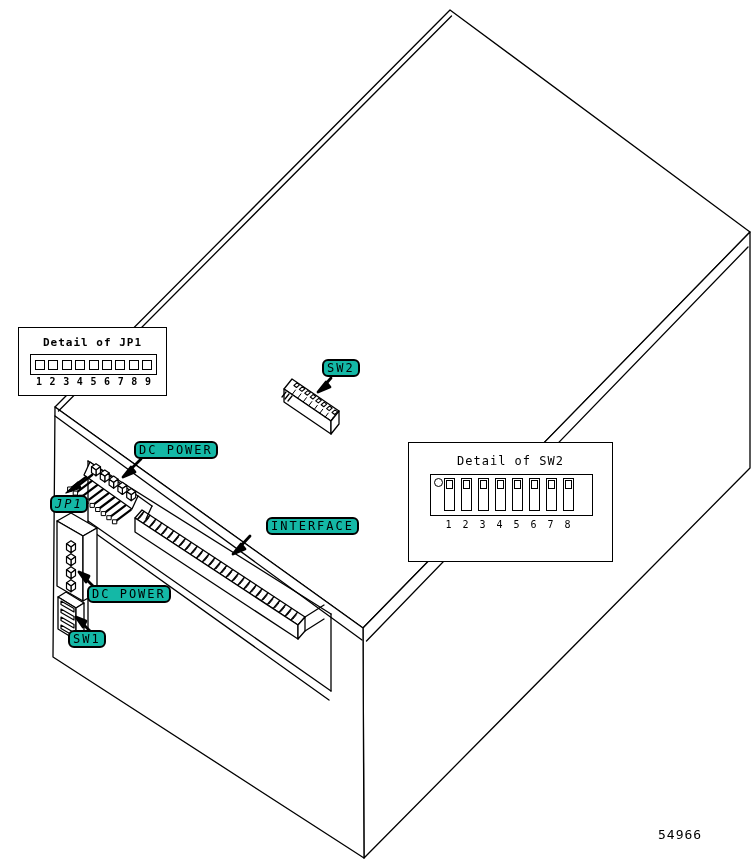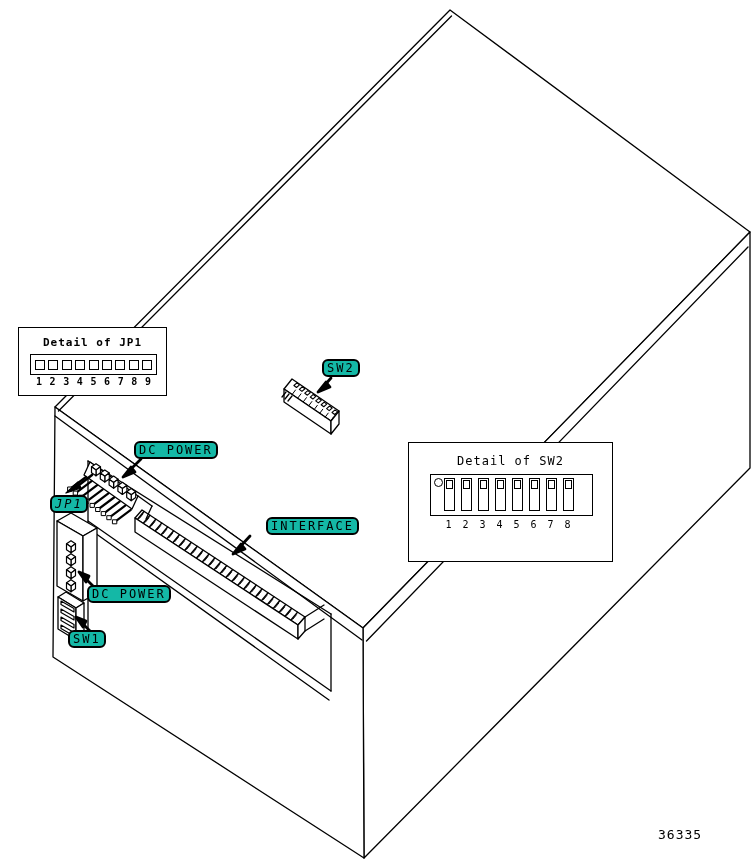--- a/index.html
+++ b/index.html
@@ -321,14 +321,14 @@
       </div>
   </div>
 
   <div class="callout" style="left:134px;top:441px;">DC POWER</div>
   <div class="callout" style="left:50px;top:495px;font-style:italic;">JP1</div>
   <div class="callout" style="left:87px;top:585px;">DC POWER</div>
   <div class="callout" style="left:68px;top:630px;">SW1</div>
   <div class="callout" style="left:322px;top:359px;">SW2</div>
   <div class="callout" style="left:242px;top:517px;margin-left:24px;">INTERFACE</div>
 
-  <div id="part-number">36335</div>
+  <div id="part-number">54966</div>
 </div>
 
 </body></html>

